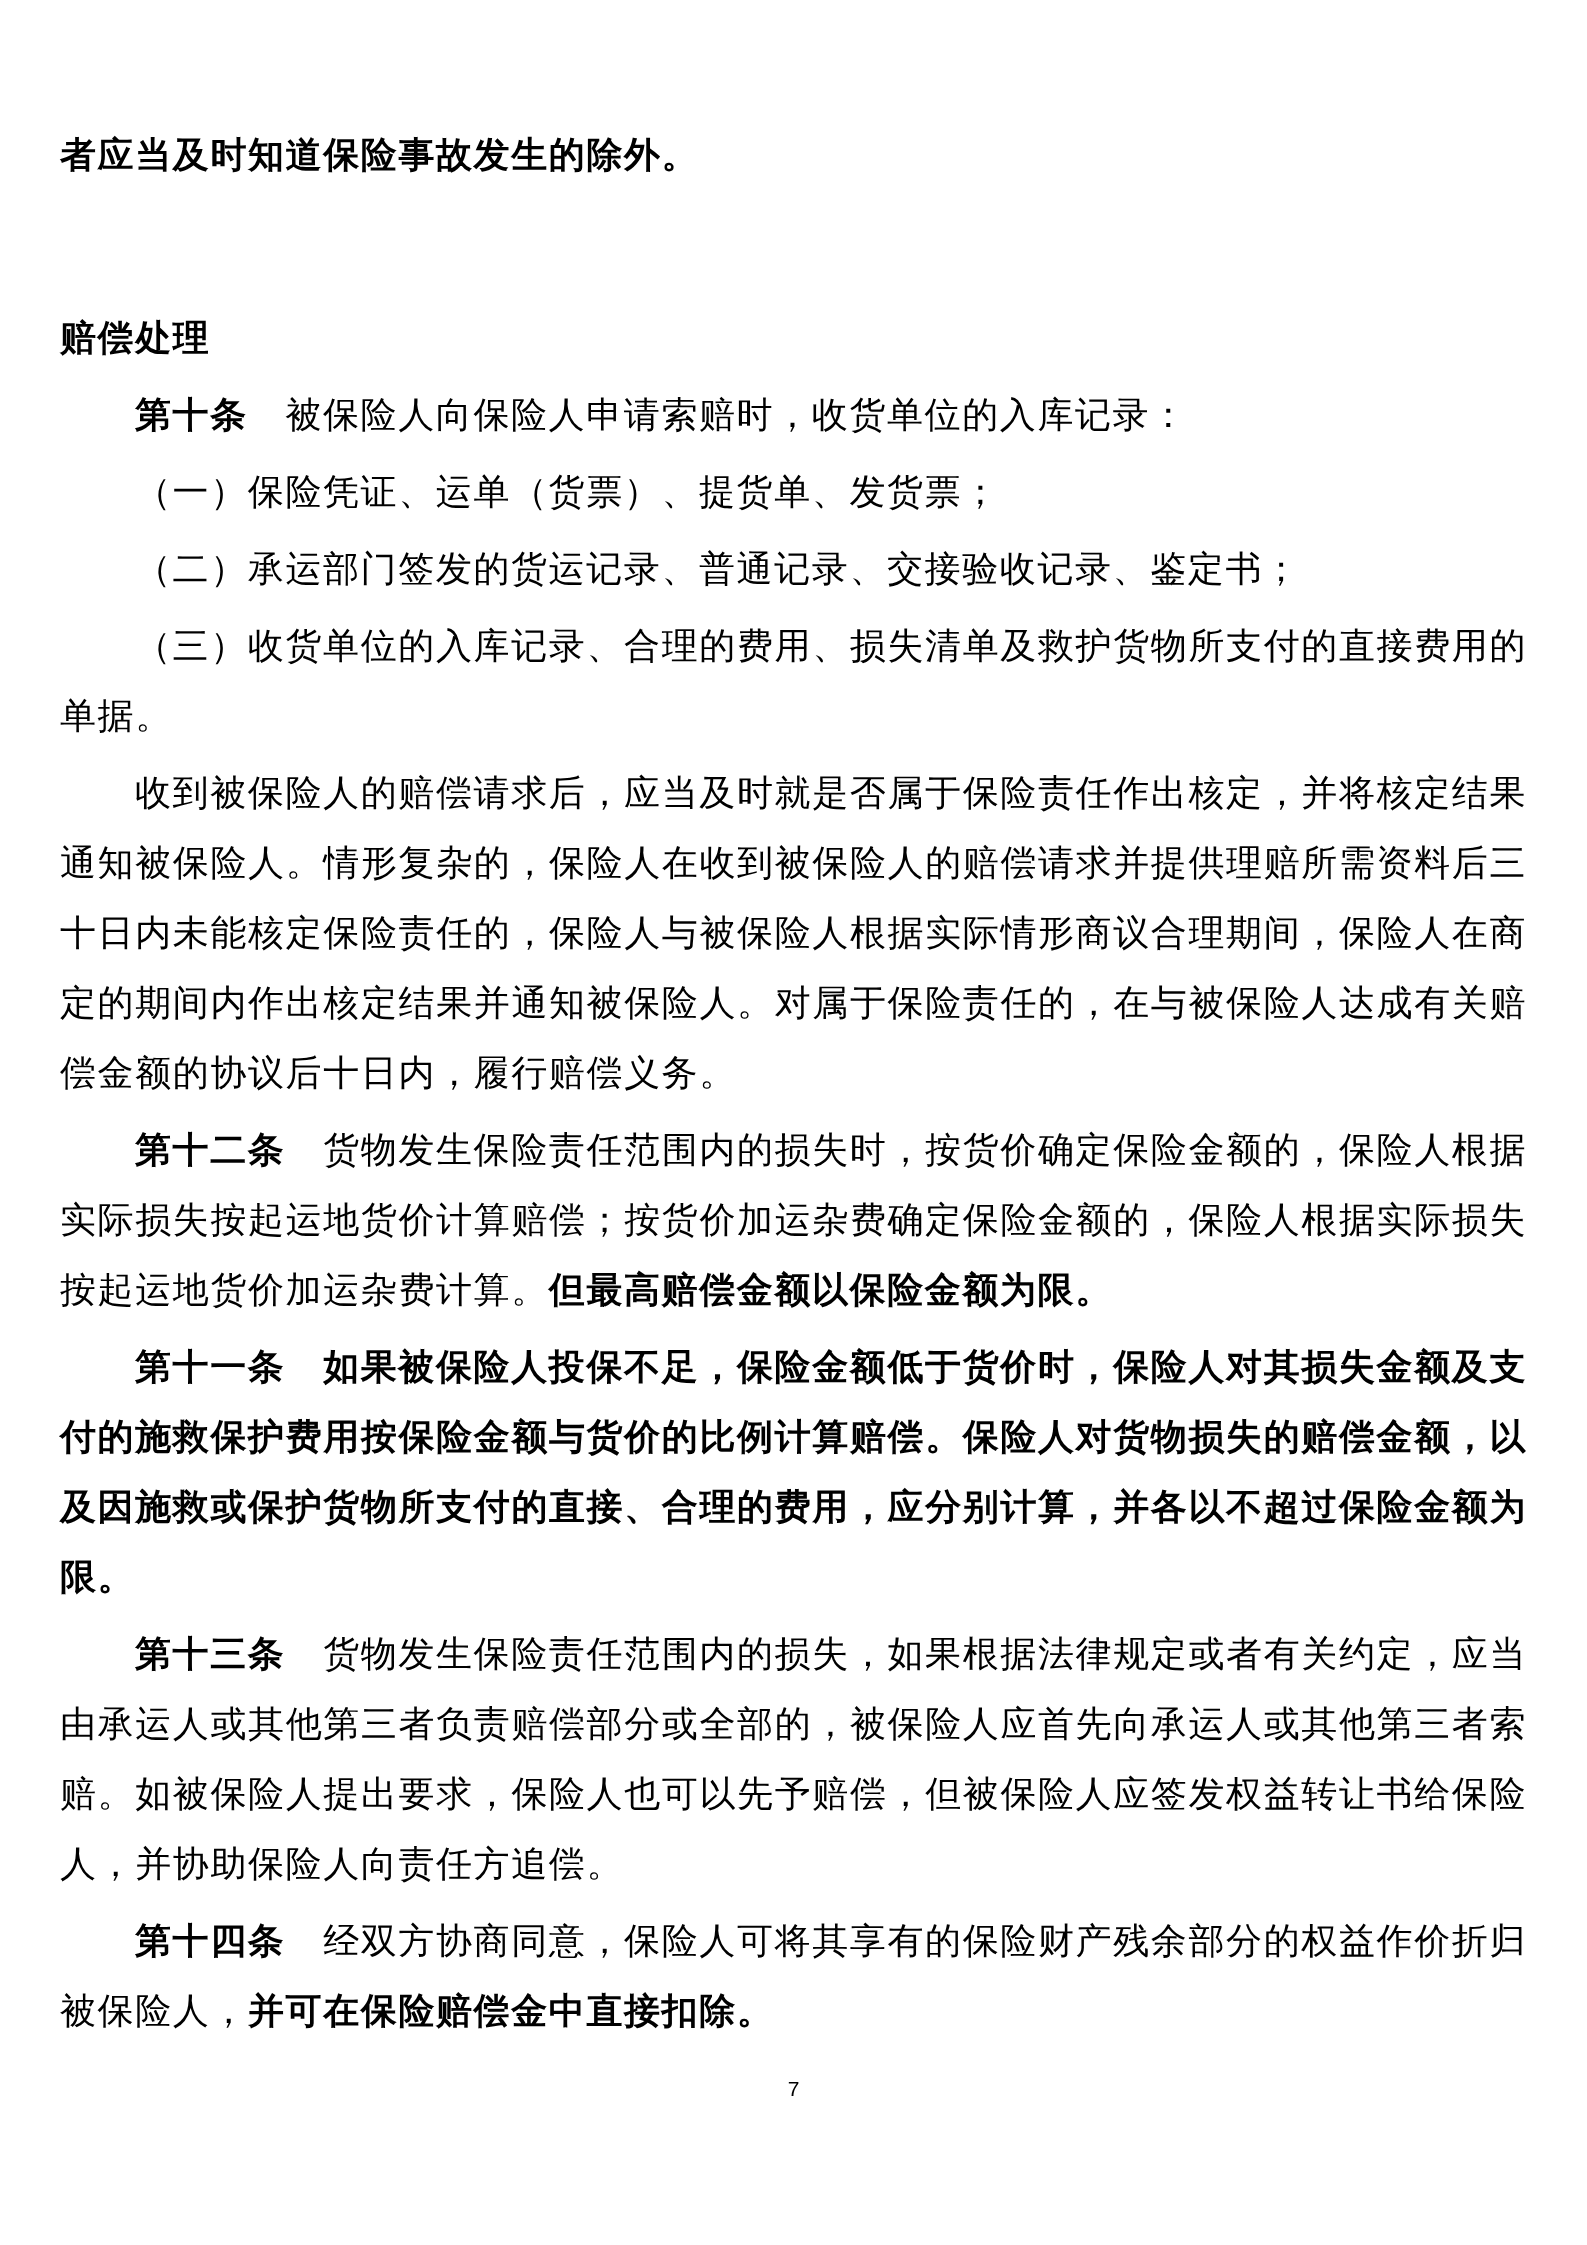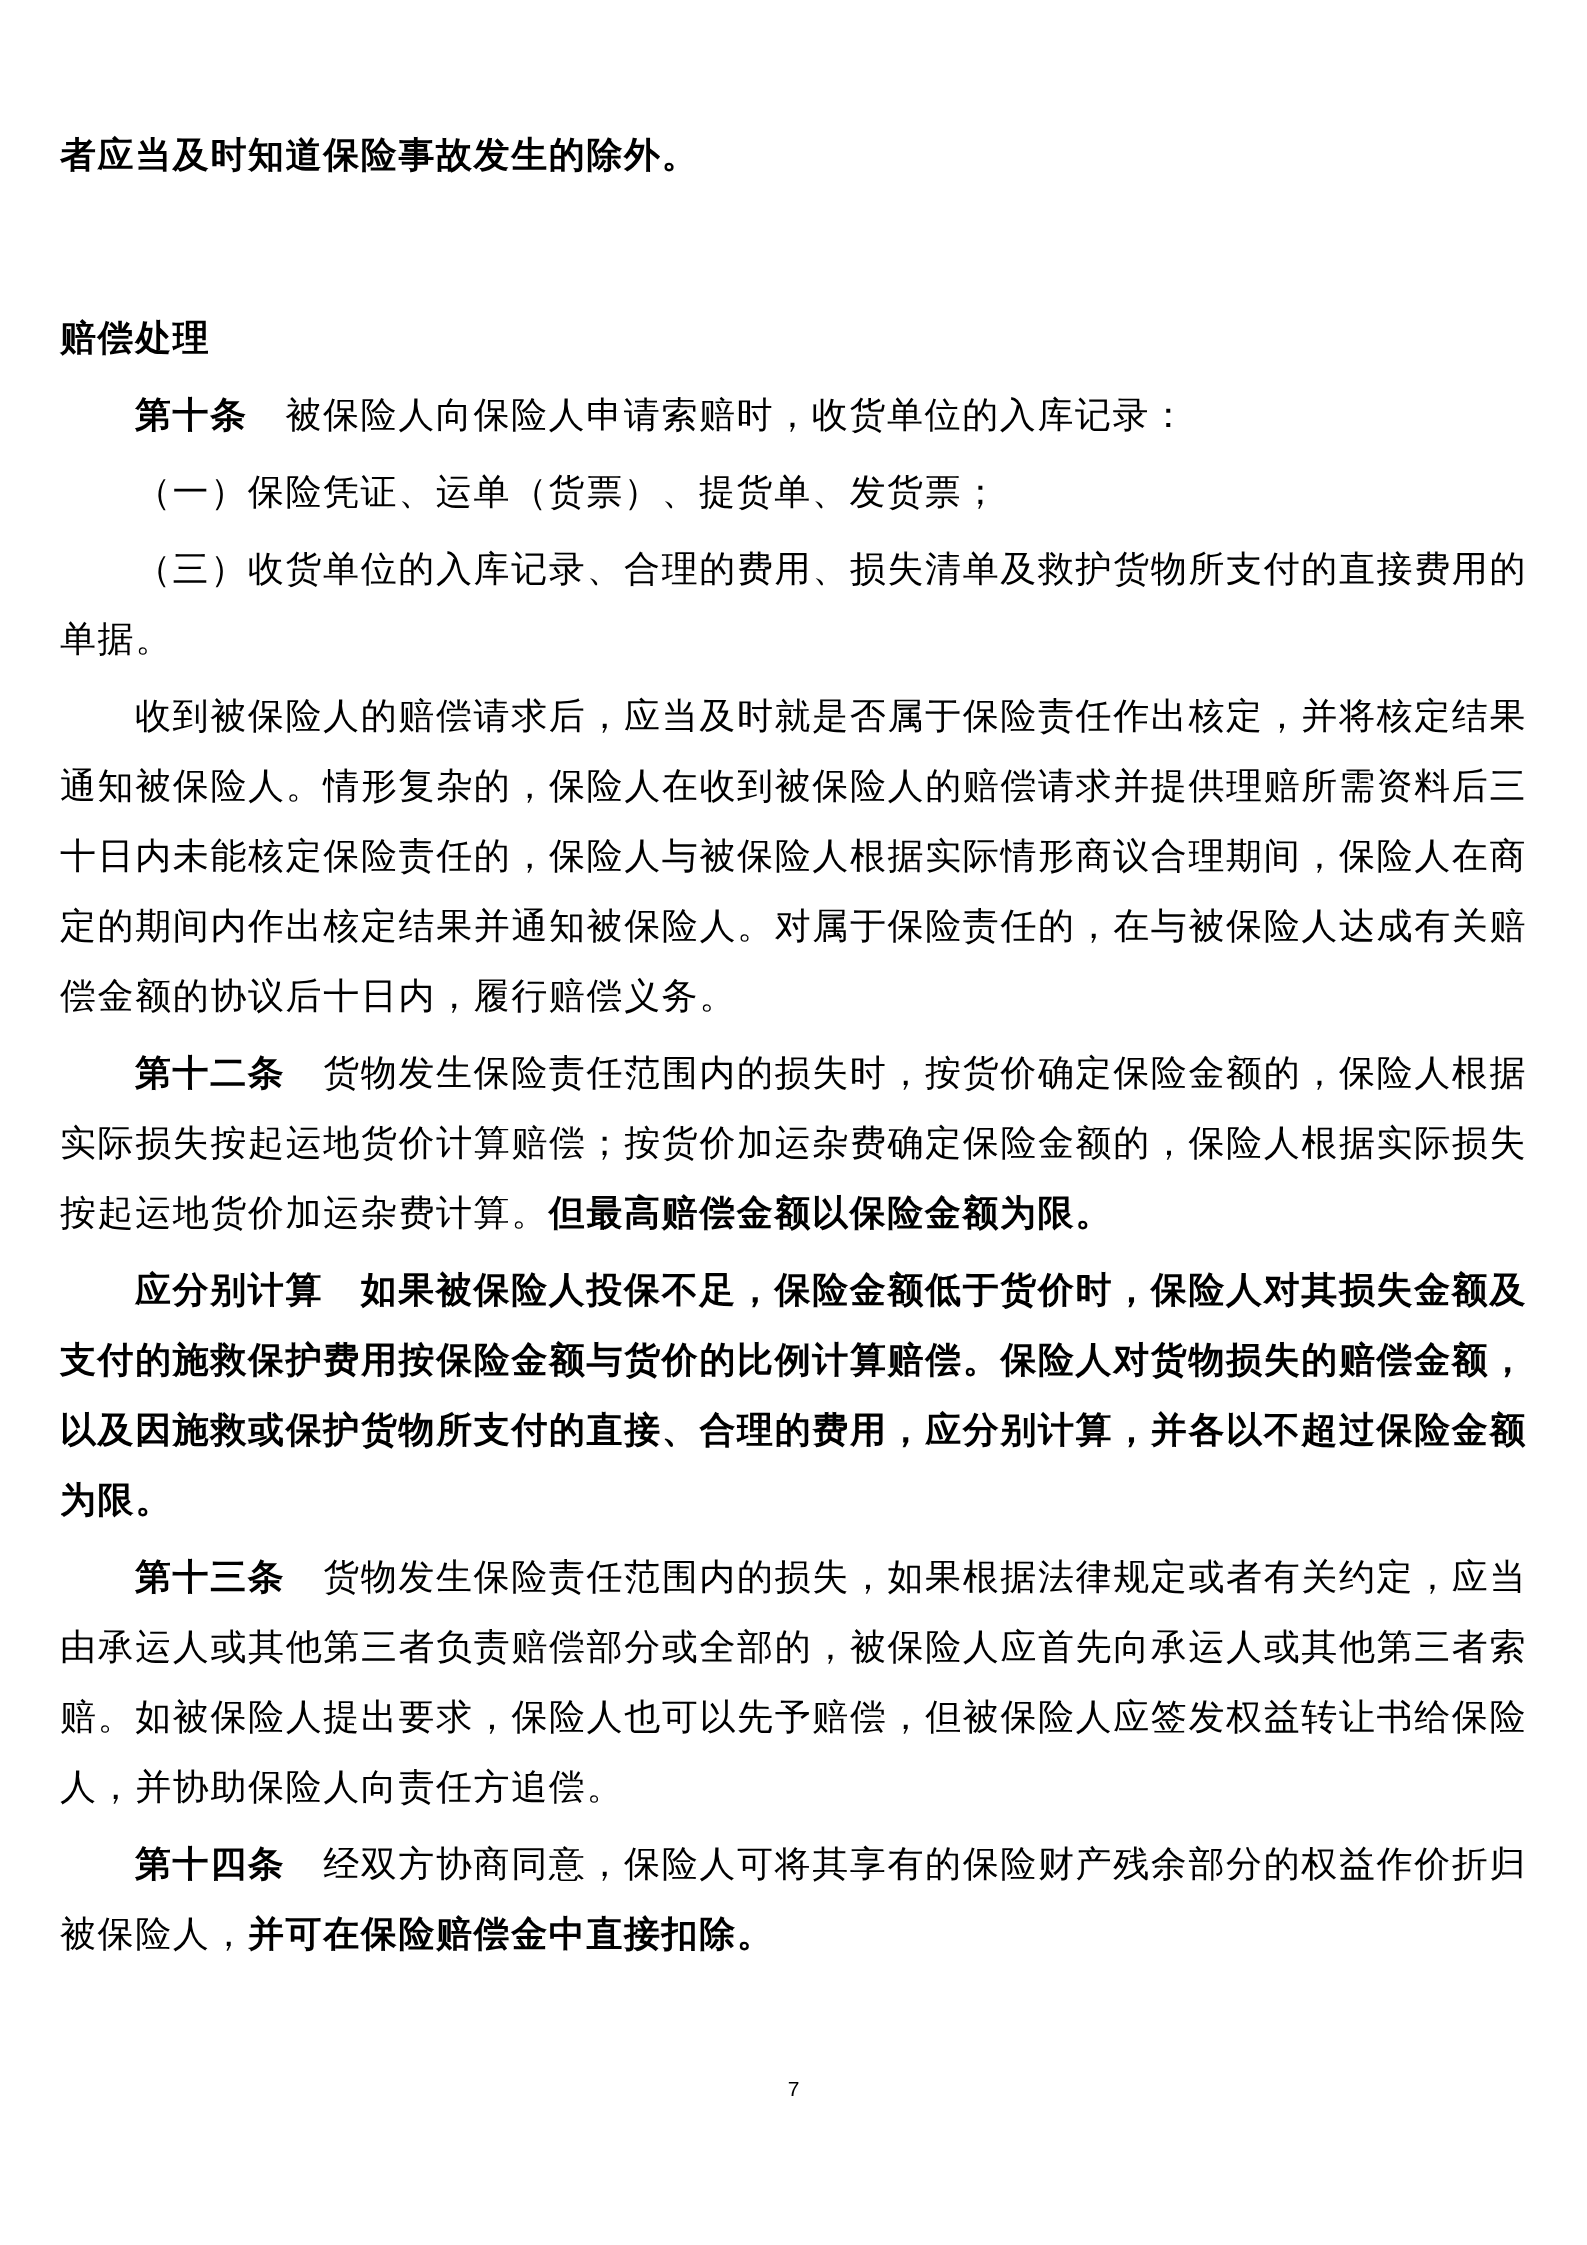--- a/index.html
+++ b/index.html
@@ -63,28 +63,29 @@
   <div class="doc">
 
     <p class="para intro">者应当及时知道保险事故发生的除外。</p>
 
     <p class="para heading">赔偿处理</p>
 
     <p class="para"><b class="bold">第十条</b><span>　</span><span>被保险人向保险人申请索赔时，收货单位的入库记录：</span></p>
 
     <p class="para">（一）保险凭证、运单（货票）、提货单、发货票；</p>
 
+    <p class="para">（二）承运部门签发的货运记录、普通记录、交接验收记录、鉴定书；</p>
 
     <p class="para">（三）收货单位的入库记录、合理的费用、损失清单及救护货物所支付的直接费用的单据。</p>
 
     <p class="para">收到被保险人的赔偿请求后，应当及时就是否属于保险责任作出核定，并将核定结果通知被保险人。情形复杂的，保险人在收到被保险人的赔偿请求并提供理赔所需资料后三十日内未能核定保险责任的，保险人与被保险人根据实际情形商议合理期间，保险人在商定的期间内作出核定结果并通知被保险人。对属于保险责任的，在与被保险人达成有关赔偿金额的协议后十日内，履行赔偿义务。</p>
 
     <p class="para"><b class="bold">第十二条</b><span>　</span><span>货物发生保险责任范围内的损失时，按货价确定保险金额的，保险人根据实际损失按起运地货价计算赔偿；按货价加运杂费确定保险金额的，保险人根据实际损失按起运地货价加运杂费计算。</span><b class="bold">但最高赔偿金额以保险金额为限。</b></p>
 
-    <p class="para bold"><b class="bold">应分别计算</b><b class="bold">　</b><b class="bold">如果被保险人投保不足，保险金额低于货价时，保险人对其损失金额及支付的施救保护费用按保险金额与货价的比例计算赔偿。保险人对货物损失的赔偿金额，以及因施救或保护货物所支付的直接、合理的费用，应分别计算，并各以不超过保险金额为限。</b></p>
+    <p class="para bold"><b class="bold">第十一条</b><b class="bold">　</b><b class="bold">如果被保险人投保不足，保险金额低于货价时，保险人对其损失金额及支付的施救保护费用按保险金额与货价的比例计算赔偿。保险人对货物损失的赔偿金额，以及因施救或保护货物所支付的直接、合理的费用，应分别计算，并各以不超过保险金额为限。</b></p>
 
     <p class="para"><b class="bold">第十三条</b><span>　</span><span>货物发生保险责任范围内的损失，如果根据法律规定或者有关约定，应当由承运人或其他第三者负责赔偿部分或全部的，被保险人应首先向承运人或其他第三者索赔。如被保险人提出要求，保险人也可以先予赔偿，但被保险人应签发权益转让书给保险人，并协助保险人向责任方追偿。</span></p>
 
     <p class="para"><b class="bold">第十四条</b><span>　</span><span>经双方协商同意，保险人可将其享有的保险财产残余部分的权益作价折归被保险人，</span><b class="bold">并可在保险赔偿金中直接扣除。</b></p>
 
   </div>
 
   <div class="footer">7</div>
 </div>
 

